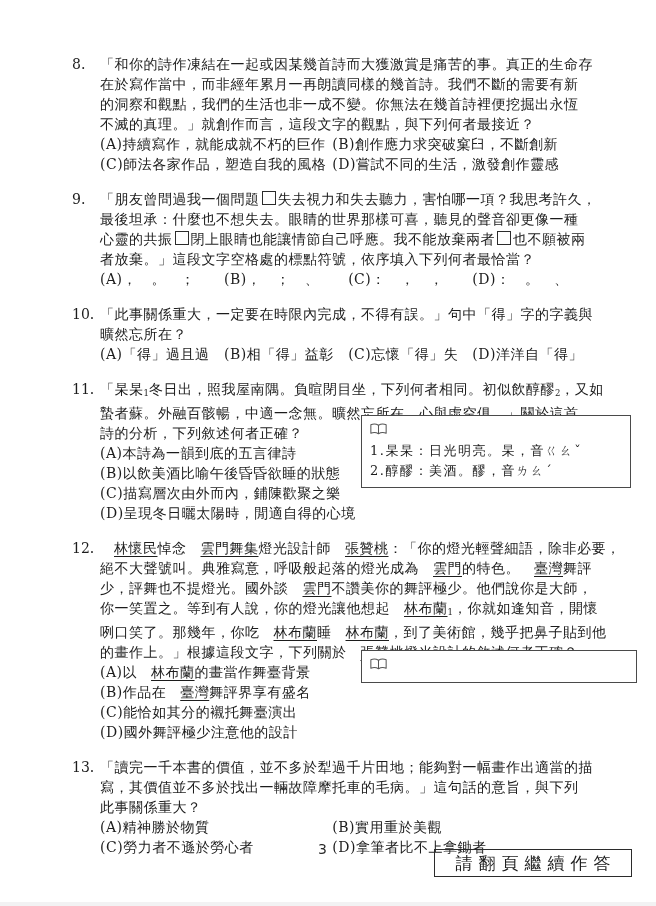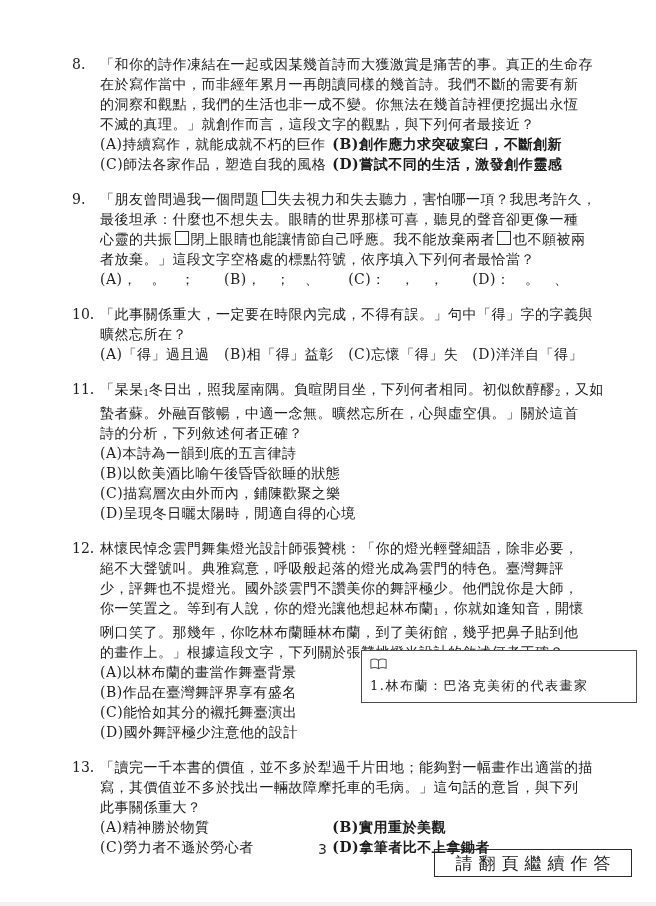--- a/index.html
+++ b/index.html
@@ -8,24 +8,24 @@
     font-family:"DejaVu Serif","Liberation Serif",serif;color:#1c1c1c;
   }
   .content{position:absolute;left:72px;top:54px;width:556px;}
   .question{display:flex;margin-bottom:15px;}
   .qnum{flex:0 0 28px;font-size:14px;line-height:20px;letter-spacing:0;}
   .qbody{flex:1;position:relative;font-size:14px;line-height:20px;letter-spacing:0.5px;}
   .row{display:flex;}
   .row .col{white-space:nowrap;}
   .cols-1 .col{flex:1;white-space:normal;}
   .cols-2 .col:first-child{flex:0 0 44%;}
-  .cols-2 .col:last-child{flex:1;font-weight:bold;}
+  .cols-2 .col:last-child{flex:1;}
   .cols-4 .col{flex:0 0 23.5%;}
   .cols-4 .col:last-child{flex:1;}
-  .u{text-underline-offset:3px;text-decoration-thickness:1px;}
+  .u{text-decoration:underline;text-underline-offset:3px;text-decoration-thickness:1px;margin-left:14px;}
   .sub{font-size:8.5px;vertical-align:-2px;letter-spacing:0;}
   .blank-box{display:inline-block;width:12px;height:12px;border:1px solid #2b2b2b;margin:0 2px;vertical-align:-1px;}
   .note{
     position:absolute;border:1px solid #4a4a4a;background:#fff;
     padding:3px 8px 6px;font-size:13px;line-height:20px;letter-spacing:1.5px;white-space:nowrap;
   }
   #q11 .note{left:261px;top:36px;width:252px;}
   #q12 .note{left:261px;top:112px;width:258px;}
   .note-icon{display:block;margin:2px 0 0;}
   .page-num{position:absolute;left:318px;top:841px;font-size:14px;font-family:"DejaVu Sans","Liberation Sans",sans-serif;color:#2a2a2a;}
@@ -123,60 +123,66 @@
           </div>
           <div class="row cols-1">
             <div class="col"><span>(B)以飲美酒比喻午後昏昏欲睡的狀態</span></div>
           </div>
           <div class="row cols-1">
             <div class="col"><span>(C)描寫層次由外而內，鋪陳歡聚之樂</span></div>
           </div>
           <div class="row cols-1">
             <div class="col"><span>(D)呈現冬日曬太陽時，閒適自得的心境</span></div>
           </div>
-        </div>
-      </div>
-      <div class="question" id="q12">
-        <div class="qnum">12.</div>
-        <div class="qbody">
-          <div class="row cols-1">
-            <div class="col"><span class="u ">林懷民</span><span>悼念</span><span class="u ">雲門舞集</span><span>燈光設計師</span><span class="u ">張贊桃</span><span>：「你的燈光輕聲細語，除非必要，</span></div>
-          </div>
-          <div class="row cols-1">
-            <div class="col"><span>絕不大聲號叫。典雅寫意，呼吸般起落的燈光成為</span><span class="u ">雲門</span><span>的特色。</span><span class="u ">臺灣</span><span>舞評</span></div>
-          </div>
-          <div class="row cols-1">
-            <div class="col"><span>少，評舞也不提燈光。國外談</span><span class="u ">雲門</span><span>不讚美你的舞評極少。他們說你是大師，</span></div>
-          </div>
-          <div class="row cols-1">
-            <div class="col"><span>你一笑置之。等到有人說，你的燈光讓他想起</span><span class="u ">林布蘭</span><span class="sub">1</span><span>，你就如逢知音，開懷</span></div>
-          </div>
-          <div class="row cols-1">
-            <div class="col"><span>咧口笑了。那幾年，你吃</span><span class="u ">林布蘭</span><span>睡</span><span class="u ">林布蘭</span><span>，到了美術館，幾乎把鼻子貼到他</span></div>
-          </div>
-          <div class="row cols-1">
-            <div class="col"><span>的畫作上。」根據這段文字，下列關於</span><span class="u ">張贊桃</span><span>燈光設計的敘述何者正確？</span></div>
-          </div>
-          <div class="row cols-1">
-            <div class="col"><span>(A)以</span><span class="u ">林布蘭</span><span>的畫當作舞臺背景</span></div>
-          </div>
-          <div class="row cols-1">
-            <div class="col"><span>(B)作品在</span><span class="u ">臺灣</span><span>舞評界享有盛名</span></div>
-          </div>
-          <div class="row cols-1">
-            <div class="col"><span>(C)能恰如其分的襯托舞臺演出</span></div>
-          </div>
-          <div class="row cols-1">
-            <div class="col"><span>(D)國外舞評極少注意他的設計</span></div>
-          </div>
           <div class="note">
             <span class="note-icon"><svg viewBox="0 0 20 14" width="17" height="12" aria-hidden="true">
                 <path d="M1 2 C4 0.6 7.4 0.9 10 2.6 C12.6 0.9 16 0.6 19 2 L19 12 C16 10.8 12.6 11 10 12.6 C7.4 11 4 10.8 1 12 Z M10 2.6 L10 12.6" fill="none" stroke="#555" stroke-width="1.2" stroke-linejoin="round"></path>
               </svg></span>
-            <div class="note-line"><span>1.</span><span class="u ">林布蘭</span><span>：巴洛克美術的代表畫家</span></div>
+            <div class="note-line"><span>1.杲杲：日光明亮。杲，音ㄍㄠˇ</span></div>
+            <div class="note-line"><span>2.醇醪：美酒。醪，音ㄌㄠˊ</span></div>
+          </div>
+        </div>
+      </div>
+      <div class="question" id="q12">
+        <div class="qnum">12.</div>
+        <div class="qbody">
+          <div class="row cols-1">
+            <div class="col"><span class="u ">林懷民</span><span>悼念</span><span class="u ">雲門舞集</span><span>燈光設計師</span><span class="u ">張贊桃</span><span>：「你的燈光輕聲細語，除非必要，</span></div>
+          </div>
+          <div class="row cols-1">
+            <div class="col"><span>絕不大聲號叫。典雅寫意，呼吸般起落的燈光成為</span><span class="u ">雲門</span><span>的特色。</span><span class="u ">臺灣</span><span>舞評</span></div>
+          </div>
+          <div class="row cols-1">
+            <div class="col"><span>少，評舞也不提燈光。國外談</span><span class="u ">雲門</span><span>不讚美你的舞評極少。他們說你是大師，</span></div>
+          </div>
+          <div class="row cols-1">
+            <div class="col"><span>你一笑置之。等到有人說，你的燈光讓他想起</span><span class="u ">林布蘭</span><span class="sub">1</span><span>，你就如逢知音，開懷</span></div>
+          </div>
+          <div class="row cols-1">
+            <div class="col"><span>咧口笑了。那幾年，你吃</span><span class="u ">林布蘭</span><span>睡</span><span class="u ">林布蘭</span><span>，到了美術館，幾乎把鼻子貼到他</span></div>
+          </div>
+          <div class="row cols-1">
+            <div class="col"><span>的畫作上。」根據這段文字，下列關於</span><span class="u ">張贊桃</span><span>燈光設計的敘述何者正確？</span></div>
+          </div>
+          <div class="row cols-1">
+            <div class="col"><span>(A)以</span><span class="u ">林布蘭</span><span>的畫當作舞臺背景</span></div>
+          </div>
+          <div class="row cols-1">
+            <div class="col"><span>(B)作品在</span><span class="u ">臺灣</span><span>舞評界享有盛名</span></div>
+          </div>
+          <div class="row cols-1">
+            <div class="col"><span>(C)能恰如其分的襯托舞臺演出</span></div>
+          </div>
+          <div class="row cols-1">
+            <div class="col"><span>(D)國外舞評極少注意他的設計</span></div>
+          </div>
+          <div class="note">
+            <span class="note-icon"><svg viewBox="0 0 20 14" width="17" height="12" aria-hidden="true">
+                <path d="M1 2 C4 0.6 7.4 0.9 10 2.6 C12.6 0.9 16 0.6 19 2 L19 12 C16 10.8 12.6 11 10 12.6 C7.4 11 4 10.8 1 12 Z M10 2.6 L10 12.6" fill="none" stroke="#555" stroke-width="1.2" stroke-linejoin="round"></path>
+              </svg></span>
           </div>
         </div>
       </div>
       <div class="question" id="q13">
         <div class="qnum">13.</div>
         <div class="qbody">
           <div class="row cols-1">
             <div class="col"><span>「讀完一千本書的價值，並不多於犁過千片田地；能夠對一幅畫作出適當的描</span></div>
           </div>
           <div class="row cols-1">

